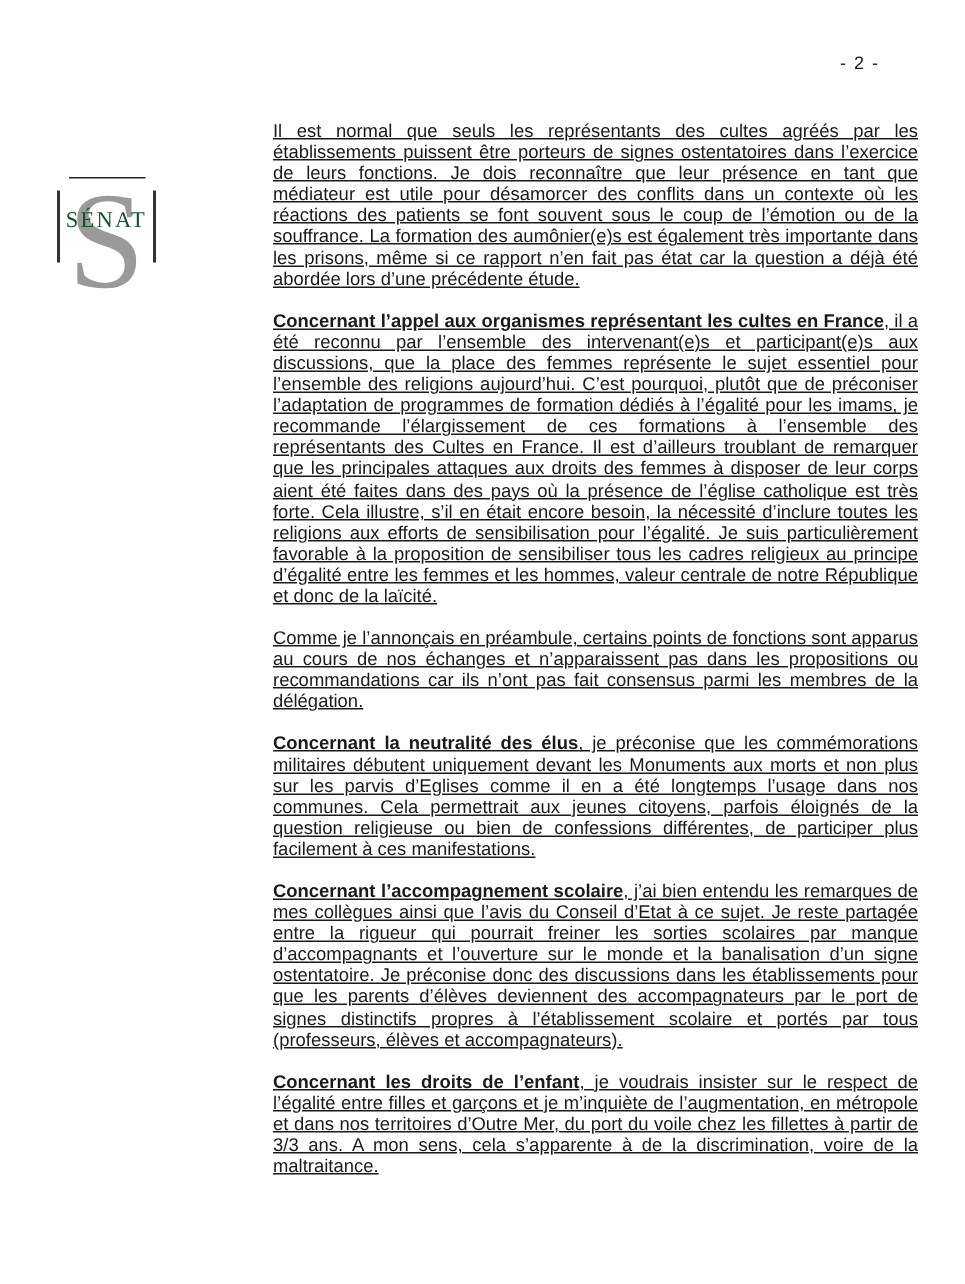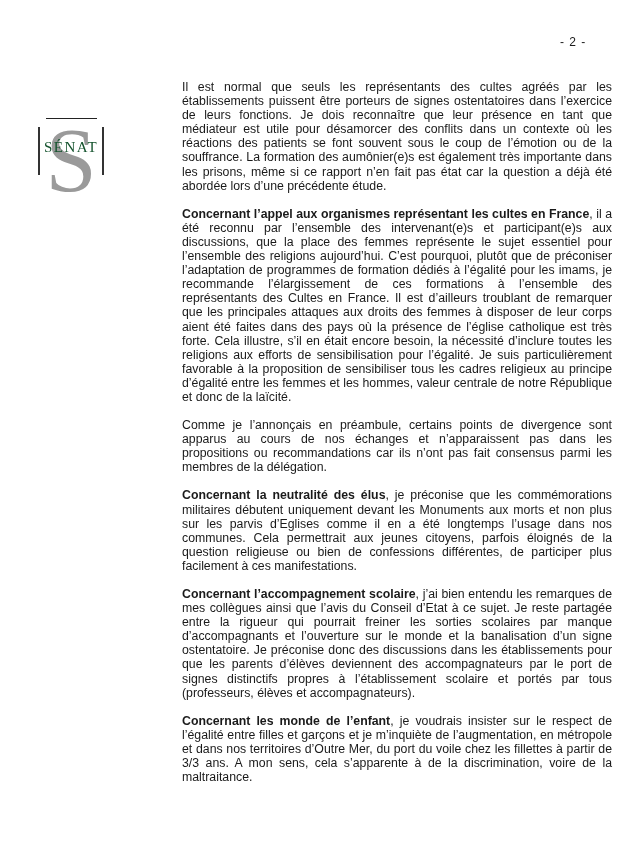--- a/index.html
+++ b/index.html
@@ -71,20 +71,21 @@
   
   .text-col {
     position: absolute;
     left: 182px;
     top: 80px;
     width: 430px;
     font-size: 12.3px;
     line-height: 14.1px;
     text-align: justify;
     color: #1a1a1a;
+    text-decoration: underline;
   }
   .text-col p { margin: 0 0 14px 0; }
   .text-col strong { font-weight: bold; }
 </style>
 </head>
 <body>
 
 <div class="page">
 
   <div class="page-number">- 2 -</div>
@@ -95,23 +96,23 @@
     <div class="logo-bar right"></div>
     <div class="logo-s">S</div>
     <div class="logo-word">SÉNAT</div>
   </div>
 
   <div class="text-col">
     <p><strong></strong><span>Il est normal que seuls les représentants des cultes agréés par les établissements puissent être porteurs de signes ostentatoires dans l’exercice de leurs fonctions. Je dois reconnaître que leur présence en tant que médiateur est utile pour désamorcer des conflits dans un contexte où les réactions des patients se font souvent sous le coup de l’émotion ou de la souffrance. La formation des aumônier(e)s est également très importante dans les prisons, même si ce rapport n’en fait pas état car la question a déjà été abordée lors d’une précédente étude.</span></p>
 
     <p><strong>Concernant l’appel aux organismes représentant les cultes en France</strong><span>, il a été reconnu par l’ensemble des intervenant(e)s et participant(e)s aux discussions, que la place des femmes représente le sujet essentiel pour l’ensemble des religions aujourd’hui. C’est pourquoi, plutôt que de préconiser l’adaptation de programmes de formation dédiés à l’égalité pour les imams, je recommande l’élargissement de ces formations à l’ensemble des représentants des Cultes en France. Il est d’ailleurs troublant de remarquer que les principales attaques aux droits des femmes à disposer de leur corps aient été faites dans des pays où la présence de l’église catholique est très forte. Cela illustre, s’il en était encore besoin, la nécessité d’inclure toutes les religions aux efforts de sensibilisation pour l’égalité. Je suis particulièrement favorable à la proposition de sensibiliser tous les cadres religieux au principe d’égalité entre les femmes et les hommes, valeur centrale de notre République et donc de la laïcité.</span></p>
 
-    <p><strong></strong><span>Comme je l’annonçais en préambule, certains points de divergence sont apparus au cours de nos échanges et n’apparaissent pas dans les propositions ou recommandations car ils n’ont pas fait consensus parmi les membres de la délégation.</span></p>
+    <p><strong></strong><span>Comme je l’annonçais en préambule, certains points de fonctions sont apparus au cours de nos échanges et n’apparaissent pas dans les propositions ou recommandations car ils n’ont pas fait consensus parmi les membres de la délégation.</span></p>
 
     <p><strong>Concernant la neutralité des élus</strong><span>, je préconise que les commémorations militaires débutent uniquement devant les Monuments aux morts et non plus sur les parvis d’Eglises comme il en a été longtemps l’usage dans nos communes. Cela permettrait aux jeunes citoyens, parfois éloignés de la question religieuse ou bien de confessions différentes, de participer plus facilement à ces manifestations.</span></p>
 
 
     <p><strong>Concernant l’accompagnement scolaire</strong><span>, j’ai bien entendu les remarques de mes collègues ainsi que l’avis du Conseil d’Etat à ce sujet. Je reste partagée entre la rigueur qui pourrait freiner les sorties scolaires par manque d’accompagnants et l’ouverture sur le monde et la banalisation d’un signe ostentatoire. Je préconise donc des discussions dans les établissements pour que les parents d’élèves deviennent des accompagnateurs par le port de signes distinctifs propres à l’établissement scolaire et portés par tous (professeurs, élèves et accompagnateurs).</span></p>
 
-    <p><strong>Concernant les monde de l’enfant</strong><span>, je voudrais insister sur le respect de l’égalité entre filles et garçons et je m’inquiète de l’augmentation, en métropole et dans nos territoires d’Outre Mer, du port du voile chez les fillettes à partir de 3/3 ans. A mon sens, cela s’apparente à de la discrimination, voire de la maltraitance.</span></p>
+    <p><strong>Concernant les droits de l’enfant</strong><span>, je voudrais insister sur le respect de l’égalité entre filles et garçons et je m’inquiète de l’augmentation, en métropole et dans nos territoires d’Outre Mer, du port du voile chez les fillettes à partir de 3/3 ans. A mon sens, cela s’apparente à de la discrimination, voire de la maltraitance.</span></p>
   </div>
 
 </div>
 
 </body></html>

